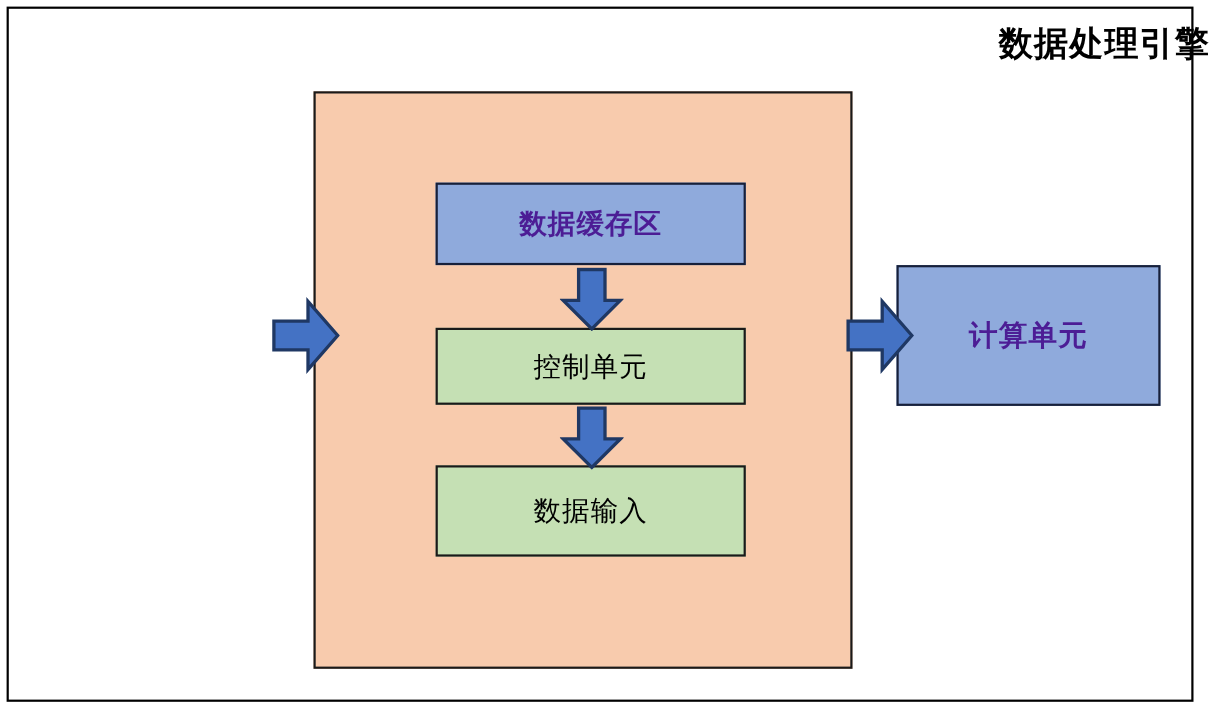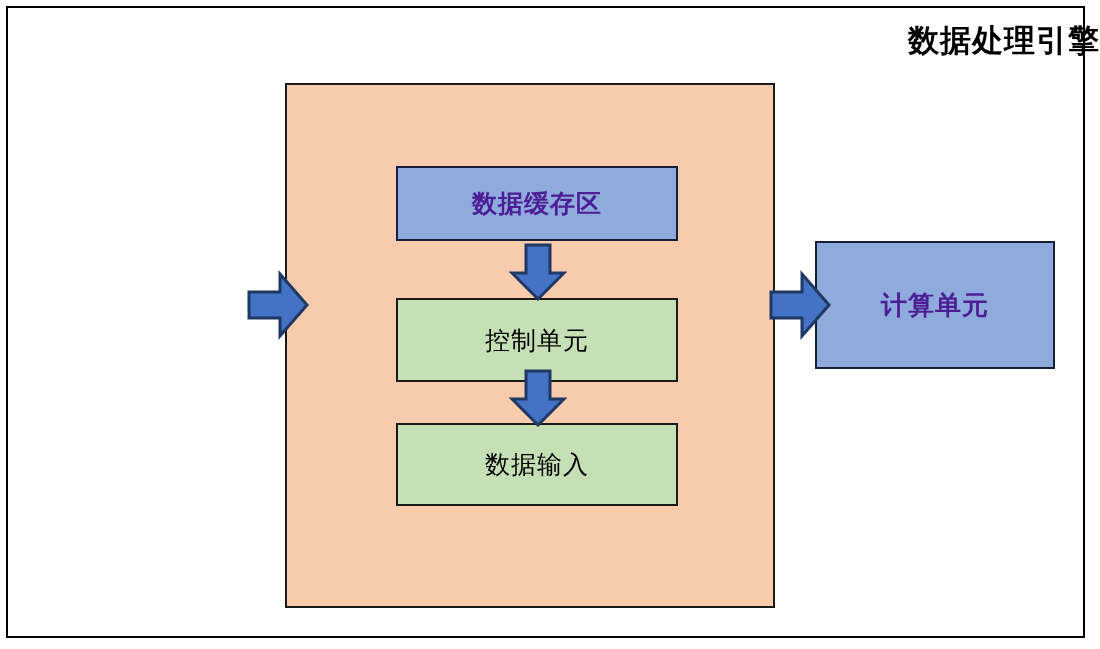--- a/index.html
+++ b/index.html
@@ -91,21 +91,21 @@
     left: 396px;
     top: 166px;
     width: 282px;
     height: 75px;
     font-size: 25px;
   }
   #node-control {
     left: 396px;
     top: 298px;
     width: 282px;
-    height: 84px;
+    height: 70px;
     font-size: 25px;
   }
   #node-compute {
     left: 396px;
     top: 423px;
     width: 282px;
     height: 83px;
     font-size: 25px;
   }
   

